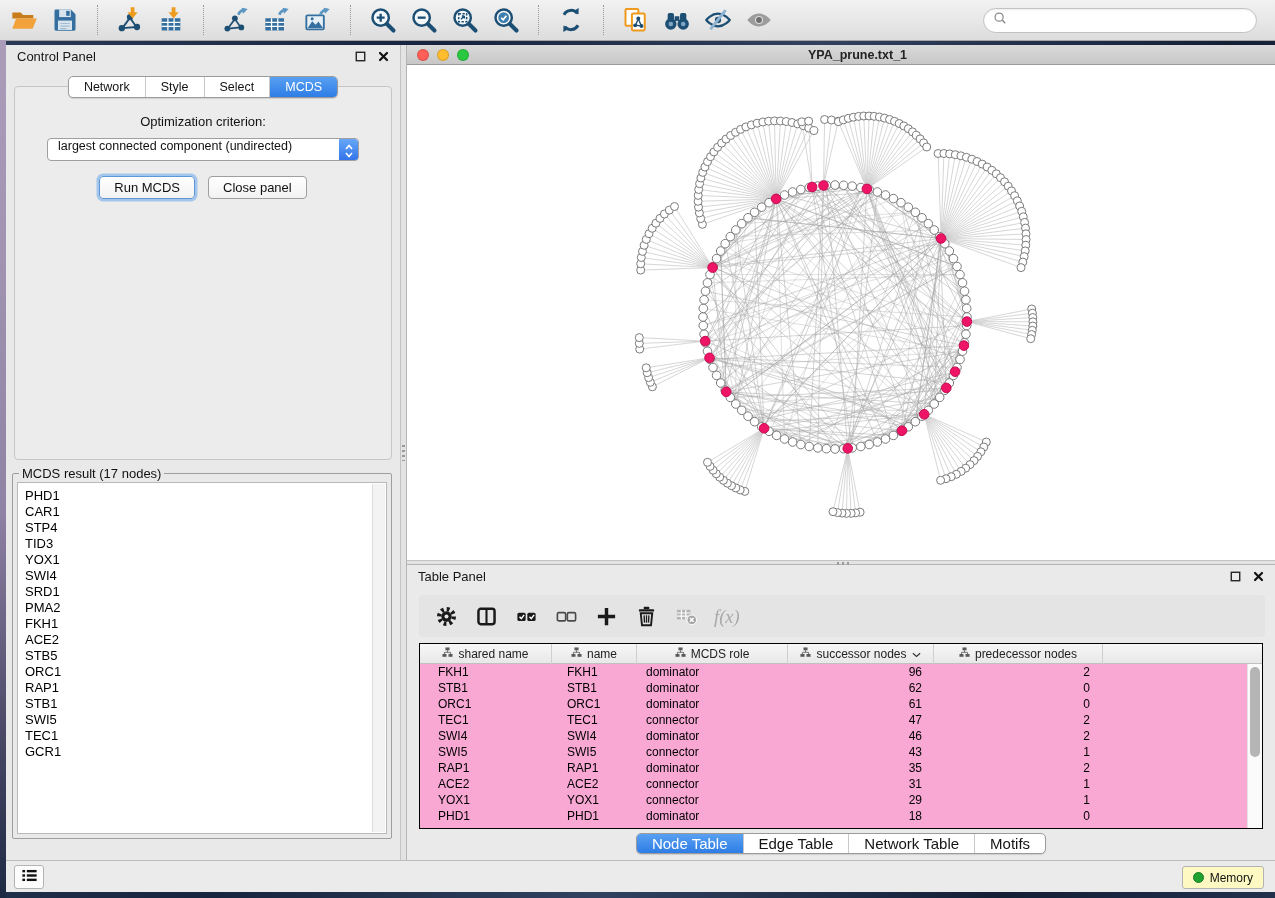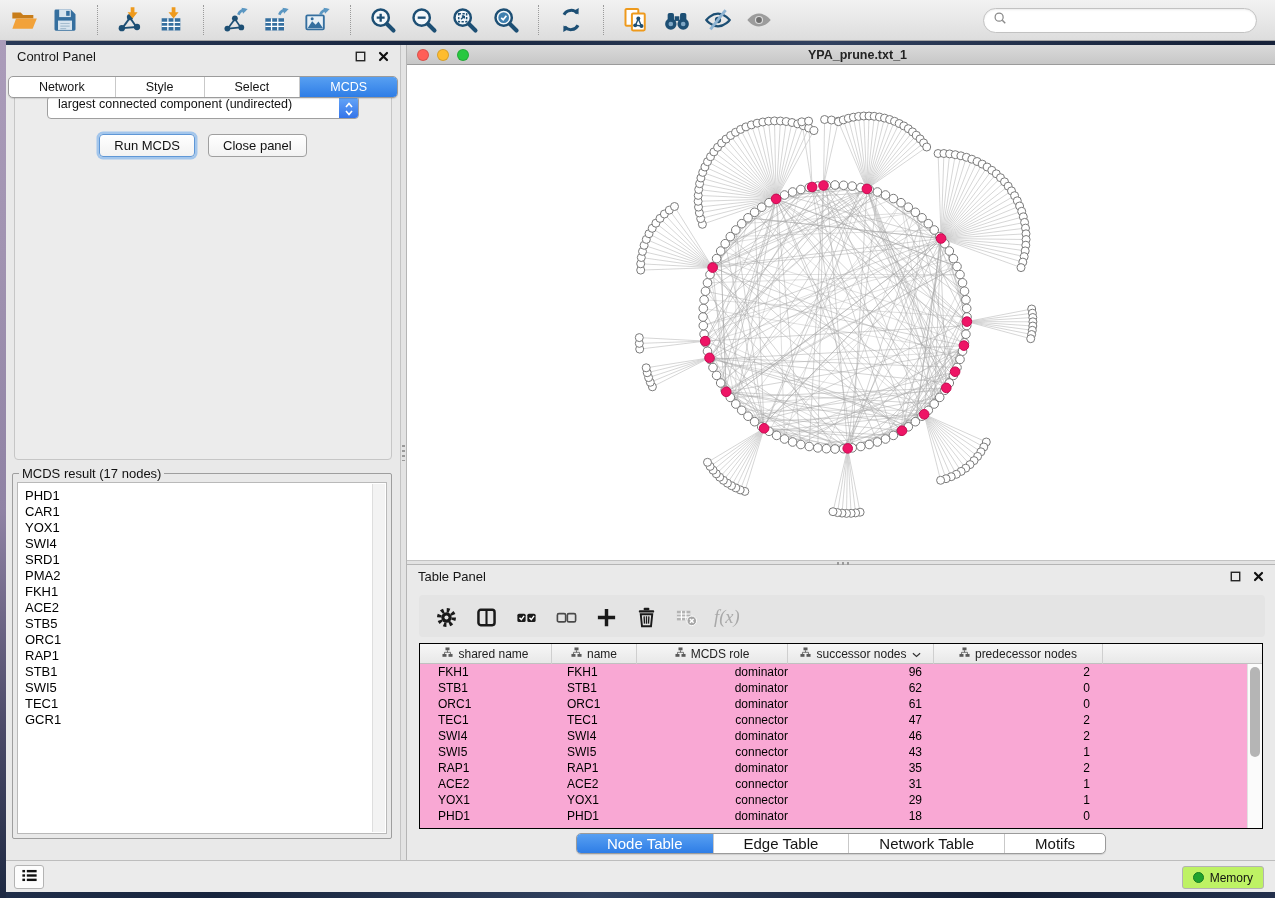--- a/index.html
+++ b/index.html
@@ -26,21 +26,21 @@
   .panel-titlebar { height:23px; display:flex; align-items:center; padding:0 11px;
     font-size:13px; color:#161616; }
   .pt-btns { margin-left:auto; display:flex; align-items:center; gap:11px; }
   .pt-btn { width:12px; height:12px; display:flex; align-items:center; justify-content:center; }
 
   
   #control-panel { position:absolute; left:6px; top:45px; width:394px; height:815px; background:#e9e9e9; }
   #cp-tabs-wrap { position:absolute; top:31px; left:0; width:100%; text-align:center; z-index:3; }
   .segmented { display:inline-flex; background:#fff; border:1px solid #9b9b9b; border-radius:5px;
     overflow:hidden; box-shadow:0 1px 1px rgba(0,0,0,.12); }
-  .seg { padding:0 30px; font-size:12.5px; line-height:20px; height:20px; color:#141414;
+  .seg { padding:0 15px; font-size:12.5px; line-height:20px; height:20px; color:#141414;
     border-left:1px solid #c9c9c9; white-space:nowrap; }
   .seg:first-child { border-left:none; }
   .seg.sel { background:linear-gradient(#58a0f2,#2e7de6); color:#fff; }
   #cp-inner { position:absolute; left:8px; top:41px; width:378px; height:374px;
     background:#ececec; border:1px solid #c6c6c6; border-radius:4px; }
   .opt-label { margin-top:27px; text-align:center; font-size:13px; color:#111; }
   #criterion-select { margin:9px auto 0; width:312px; height:23px; background:#fff;
     border:1px solid #9f9f9f; border-radius:4px; display:flex; 
     font-size:12.5px; color:#111; overflow:hidden; }
   #criterion-select .val { flex:1; padding-left:10px; white-space:nowrap; }
@@ -79,46 +79,46 @@
   .traffic { position:absolute; left:10px; top:4px; display:flex; gap:8px; }
   .tl { width:12px; height:12px; border-radius:50%; border:0.5px solid rgba(0,0,0,.15); }
   .net-title { display:block; text-align:center; font-size:12.5px; font-weight:bold;
     color:#232323; line-height:20px;padding-left:33px; }
   #net-svg { display:block; background:#fff; }
 
   
   #table-panel { position:absolute; left:407px; top:565px; width:868px; height:295px; background:#eaeaea; }
   #tp-toolbar { position:absolute; left:12px; right:10px; top:30px; height:42px; background:#e4e4e4;
     border-radius:4px; display:flex; align-items:center; gap:14px; padding:0 14px; }
-  .tp-icon { width:26px; height:26px; display:flex; align-items:flex-end; justify-content:center; }
+  .tp-icon { width:26px; height:26px; display:flex; align-items:center; justify-content:center; }
   #tp-table { position:absolute; left:12px; top:78px; width:844px; height:186px;
     background:#f9a8d4; border:1px solid #000000; overflow:hidden; }
   .tgrid { display:grid; grid-template-columns:132px 85px 151px 146px 169px 1fr; }
   #tbl-header { height:20px; background:linear-gradient(#f7f7f7,#e8e8e8); border-bottom:1px solid #c0c0c0; }
   .th { display:flex; align-items:center; justify-content:center; gap:5px; font-size:12px;
     color:#222; border-right:1px solid #cfcfcf; height:20px; white-space:nowrap; overflow:hidden;}
   .th:last-child { border-right:none; }
   .tr { height:16px; }
   .td { font-size:12px; line-height:16px; color:#000; white-space:nowrap; overflow:hidden; }
-  .td.c0 { padding-left:18px; } .td.c1 { padding-left:15px; } .td.c2 { padding-left:9px;text-align:right; }
+  .td.c0 { padding-left:18px; } .td.c1 { padding-left:15px; } .td.c2 { padding-left:9px; }
   .td.c3 { text-align:right; padding-right:12px; } .td.c4 { text-align:right; padding-right:13px; }
   .tbl-scroll { position:absolute; top:20px; right:0; bottom:0; width:15px; background:#fbfbfb;
     border-left:1px solid #e2e2e2; }
   .tbl-scroll .thumb { position:absolute; top:3px; left:2px; width:10px; height:90px;
     background:#b5b5b5; border-radius:6px; }
   #tp-tabs-wrap { position:absolute; bottom:6px; left:0; width:100%; text-align:center; }
   #tp-tabs .seg { line-height:19px; height:19px; font-size:15px; }
 
   
   #status-bar { position:absolute; left:6px; top:860px; width:1269px; height:32px;
     background:#ebebeb; border-top:1px solid #bdbdbd; }
   #sb-list { position:absolute; left:8px; top:4px; width:30px; height:24px; background:#fdfdfd;
     border:1px solid #b3b3b3; border-radius:3px; display:flex; align-items:center; justify-content:center; }
   #memory-btn { position:absolute; right:11px; top:5px; height:23px; padding:0 10px;
-    background:#bef264; border:1px solid #b3b3b3; border-radius:3px;
+    background:#fef9c3; border:1px solid #b3b3b3; border-radius:3px;
     display:flex; align-items:center; gap:6px; font-size:12px; font-family:inherit; color:#111; }
   #memory-btn .dot { width:11px; height:11px; border-radius:50%; background:#1fa32e; border:1px solid #157d22; }
 </style>
 </head>
 <body>
 
 <div id="desktop">
   <div id="toolbar">
     <div id="main-toolbar-icons">
         <div class="tb-icon">
@@ -299,40 +299,43 @@
           </span>
       </span>
     </div>
     <div id="cp-tabs-wrap"><span id="cp-tabs" class="segmented">
           <span class="seg">Network</span>
           <span class="seg">Style</span>
           <span class="seg">Select</span>
           <span class="seg sel">MCDS</span>
         </span></div>
     <div id="cp-inner">
+      <div class="opt-label">Optimization criterion:</div>
       <div id="criterion-select">
         <span class="val">largest connected component (undirected)</span>
         <span class="stepper">
           <svg viewBox="0 0 10 16" width="10" height="16">
               <path d="M2 6l3-3.6L8 6" fill="none" stroke="#fff" stroke-width="1.6"></path>
               <path d="M2 10l3 3.6L8 10" fill="none" stroke="#fff" stroke-width="1.6"></path>
             </svg>
         </span>
       </div>
       <div class="btn-row">
         <button class="cbtn focused">Run MCDS</button>
         <button class="cbtn">Close panel</button>
       </div>
     </div>
     <fieldset id="mcds-fieldset">
       <legend>MCDS result (17 nodes)</legend>
       <div id="mcds-listbox">
         <ul id="mcds-list">
             <li>PHD1</li>
             <li>CAR1</li>
+            <li>STP4</li>
+            <li>TID3</li>
             <li>YOX1</li>
             <li>SWI4</li>
             <li>SRD1</li>
             <li>PMA2</li>
             <li>FKH1</li>
             <li>ACE2</li>
             <li>STB5</li>
             <li>ORC1</li>
             <li>RAP1</li>
             <li>STB1</li>

